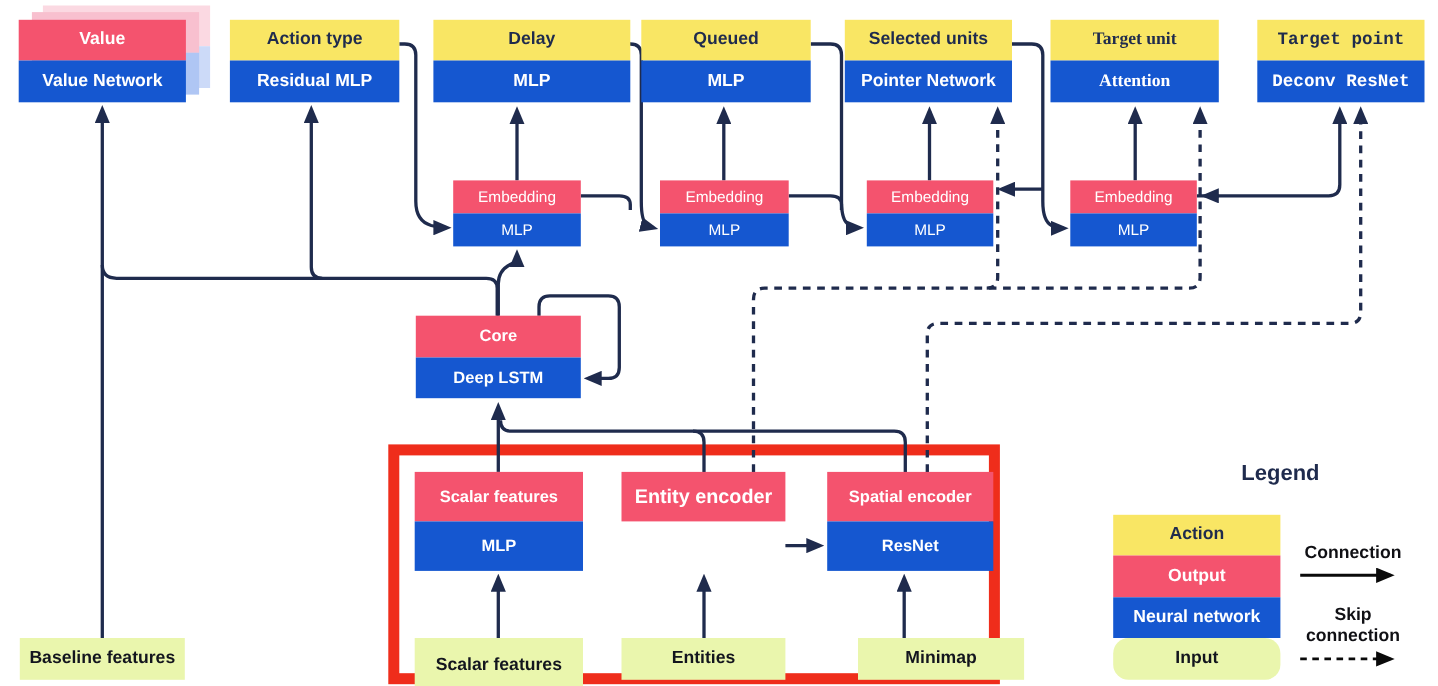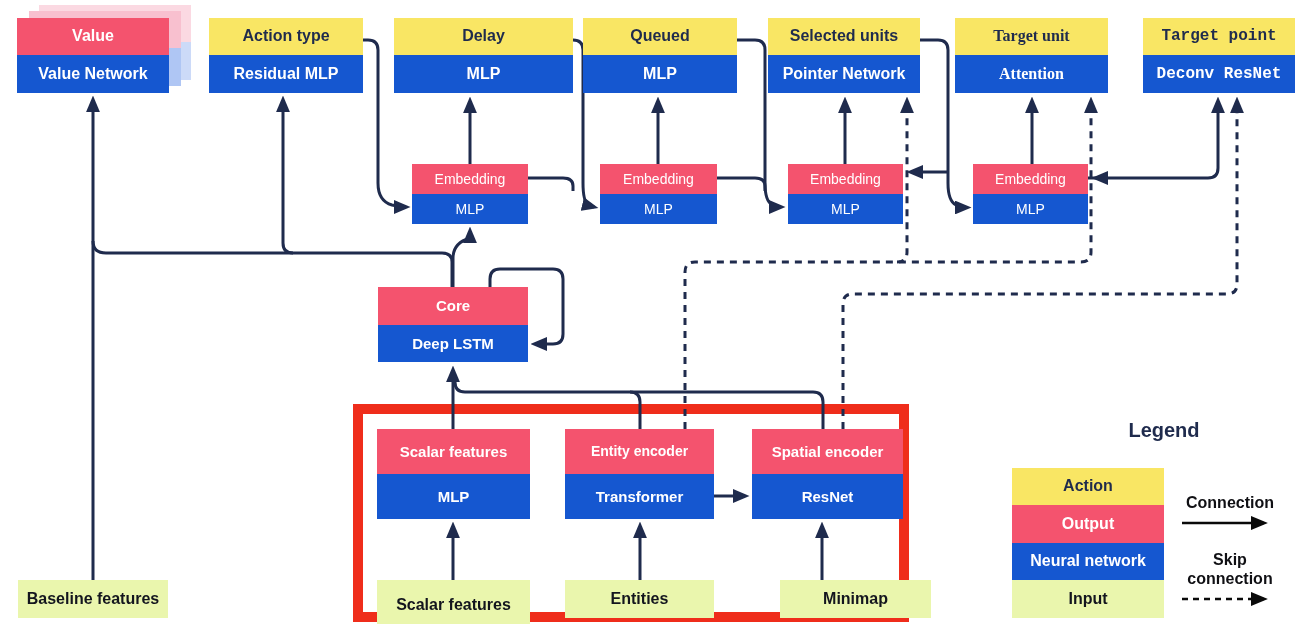--- a/index.html
+++ b/index.html
@@ -151,37 +151,36 @@
   <div class="node" style="left:378px;top:287px;width:150px;">
     <div class="band output" style="height:38px;font-size:15px">Core</div>
     <div class="band network" style="height:37px;font-size:15px">Deep LSTM</div>
   </div>
 
   <div class="node" style="left:377px;top:429px;width:153px;">
     <div class="band output" style="height:45px;font-size:15px">Scalar features</div>
     <div class="band network" style="height:45px;font-size:15px">MLP</div>
   </div>
   <div class="node" style="left:565px;top:429px;width:149px;">
-    <div class="band output" style="height:45px;font-size:14px">Entity encoder</div>
-    <div class="band network" style="height:45px;font-size:15px">Transformer</div>
+    <div class="band output" style="height:45px;font-size:18px">Entity encoder</div>
   </div>
   <div class="node" style="left:752px;top:429px;width:151px;">
     <div class="band output" style="height:45px;font-size:15px">Spatial encoder</div>
     <div class="band network" style="height:45px;font-size:15px">ResNet</div>
   </div>
 
   <div class="input-box" style="left:18px;top:580px;width:150px;height:38px;">Baseline features</div>
   <div class="input-box" style="left:377px;top:580px;width:153px;height:50px;">Scalar features</div>
   <div class="input-box" style="left:565px;top:580px;width:149px;height:38px;">Entities</div>
   <div class="input-box" style="left:780px;top:580px;width:151px;height:38px;">Minimap</div>
 
   <div class="legend-title">Legend</div>
   <div class="node" style="left:1012px;top:468px;width:152px;">
     <div class="band action" style="height:37px">Action</div>
     <div class="band output" style="height:38px">Output</div>
     <div class="band network" style="height:37px">Neural network</div>
-    <div class="band" style="height:38px;background:var(--green);color:var(--ink);">Input</div>
+    <div class="band" style="height:38px;background:var(--green);color:var(--ink);border-radius:14px;">Input</div>
   </div>
   <div class="legend-label" style="top:494px;">Connection</div>
   <div class="legend-label" style="top:551px;">Skip</div>
   <div class="legend-label" style="top:570px;">connection</div>
 
 </div>
 
 </body></html>

